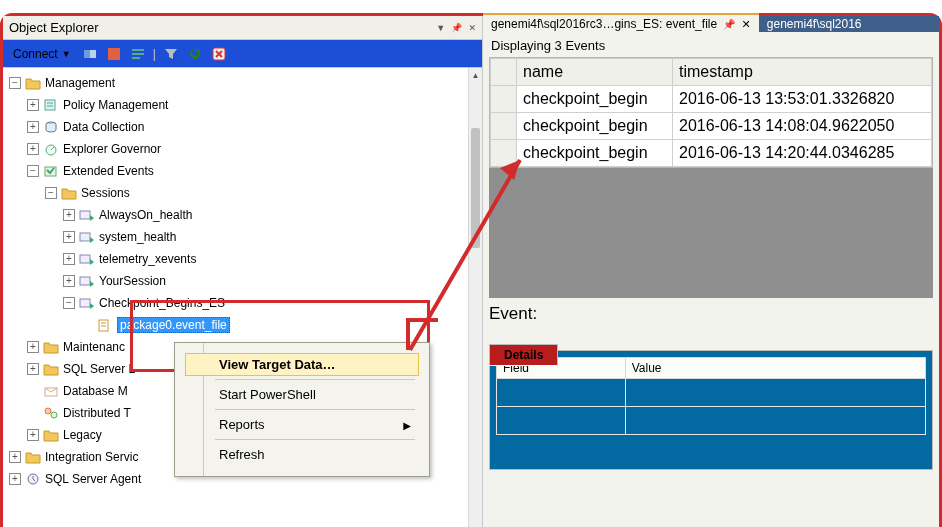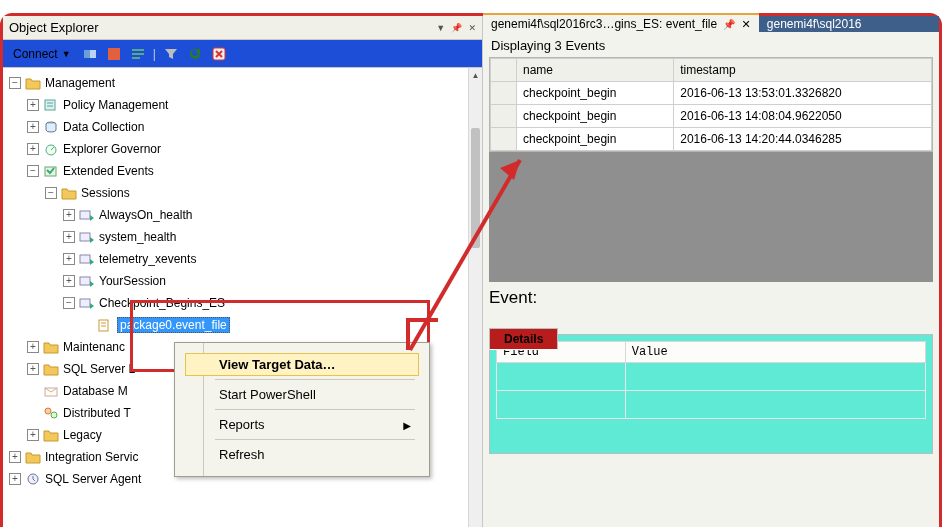--- a/index.html
+++ b/index.html
@@ -170,34 +170,34 @@
     .grid {
       margin:0 6px;
       border:1px solid #b5b5b5;
       background:#fff;
     }
     .grid table { width:100%; border-collapse:collapse; }
     .grid th, .grid td {
       border:1px solid #cfcfcf;
       padding:4px 6px;
       text-align:left;
-      font-size:12px;
+      font-size:16px;
       background:#fff;
     }
     .grid th { background:#f0f0ea; font-weight:normal;}
     .grid th.rowhead, .grid td.rowhead { width:26px;background:#f0f0ea;}
     .grid-gap { height:130px;background:#8f8f8f;margin:0 6px;}
     .event-area { margin:6px; }
     .event-label { font-size:17px;margin-bottom:4px;}
     .details-tab {
       display:inline-block;background:#b91c1c;border:1px solid #bcbcbc;border-bottom:1px solid #fff;
       padding:3px 14px;font-size:12px;position:relative;top:16px;z-index:2;font-weight:bold;
     }
     .details-body {
-      border:1px solid #bcbcbc;background:#5eead4;height:120px;padding:6px;font-family:Liberation Mono, monospace;
+      border:1px solid #bcbcbc;background:#0369a1;height:120px;padding:6px;
     }
     .details-body table{width:100%;border-collapse:collapse;}
     .details-body th{ text-align:left;font-weight:normal;border:1px solid #d7d7d7;padding:3px 6px;background:#fcfcf8;}
     .details-body td{ border:1px solid #e7e7e7;height:28px;}
     .red-arrow {
       position:absolute;
       left:400px; top:140px;
       width:140px; height:220px;
       pointer-events:none;
       z-index:50;

